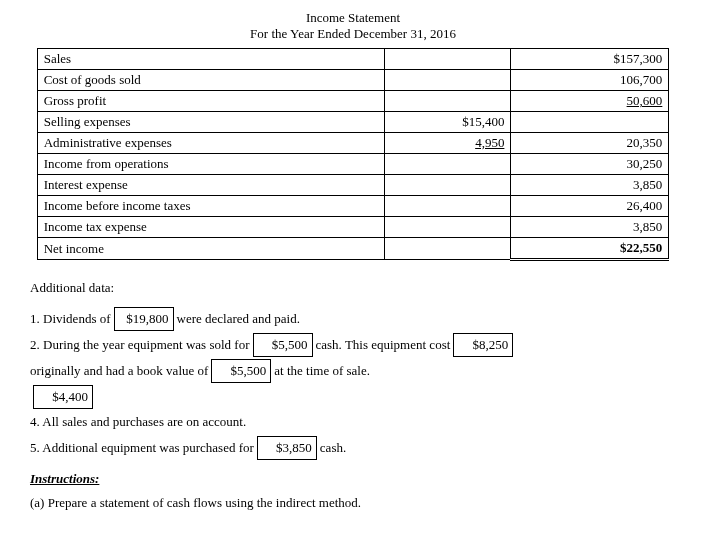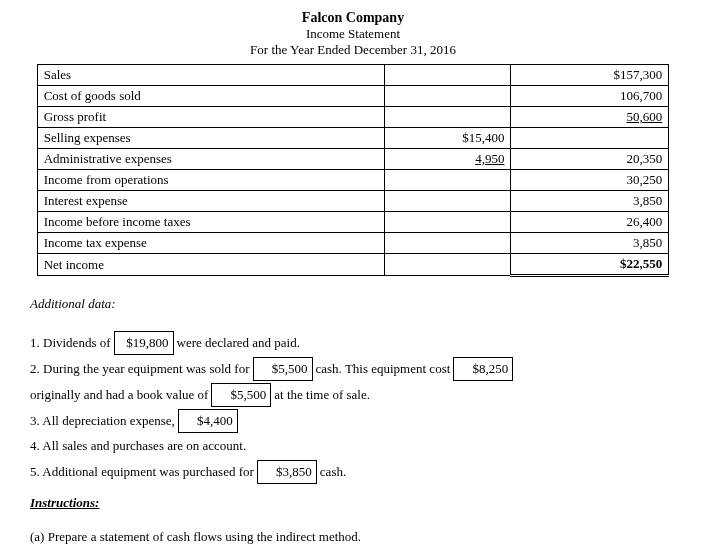--- a/index.html
+++ b/index.html
@@ -50,22 +50,21 @@
     .income-table .amount-col {
       width: 25%;
       text-align: right;
     }
     .additional-section {
       padding: 4px 10px;
       font-size: 13px;
       line-height: 1.7;
     }
     .additional-title {
-      margin-bottom: 16px;
-      font-style: italic;
+      margin-bottom: 8px;
     }
     .data-item {
       display: flex;
       align-items: baseline;
       flex-wrap: wrap;
       margin-bottom: 2px;
     }
     .inline-box {
       display: inline-block;
       border: 1px solid #000;
@@ -78,31 +77,30 @@
     }
     .instructions {
       margin-top: 8px;
     }
     .instructions-label {
       font-weight: bold;
       font-style: italic;
       text-decoration: underline;
     }
     .instruction-item {
-      margin-top: 12px;
+      margin-top: 2px;
       font-size: 13px;
     }
   </style>
 </head>
 <body>
 
 <div class="page-container">
 
   <div class="header-section">
-    <div class="company-name">Falcon Company</div>
     <div class="statement-title">Income Statement</div>
     <div class="statement-period">For the Year Ended December 31, 2016</div>
   </div>
 
   <table class="income-table">
     <tbody id="table-body">
     <tr>
           <td class="label-col">Sales</td>
           <td class="mid-col"></td>
           <td class="amount-col">$157,300</td>
@@ -170,21 +168,20 @@
       <span>cash. This equipment cost</span>
       <span class="inline-box">$8,250</span>
     </div>
     <div class="data-item">
       <span>originally and had a book value of</span>
       <span class="inline-box">$5,500</span>
       <span>at the time of sale.</span>
     </div>
 
     <div class="data-item">
-      <span>3. All depreciation expense,</span>
       <span class="inline-box">$4,400</span>
     </div>
 
     <div class="data-item">
       <span>4. All sales and purchases are on account.</span>
     </div>
 
     <div class="data-item">
       <span>5. Additional equipment was purchased for</span>
       <span class="inline-box">$3,850</span>

